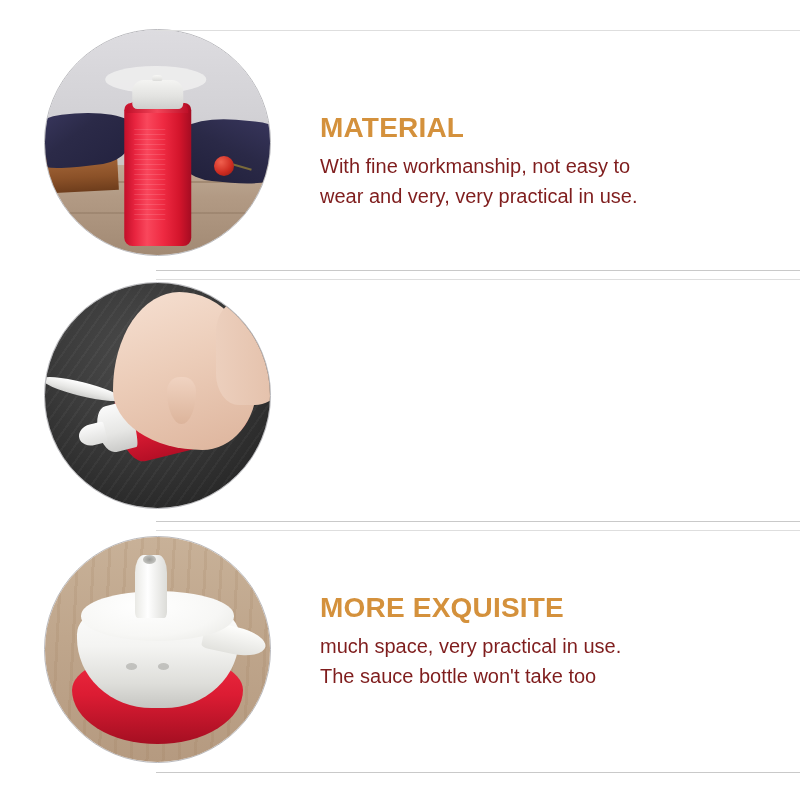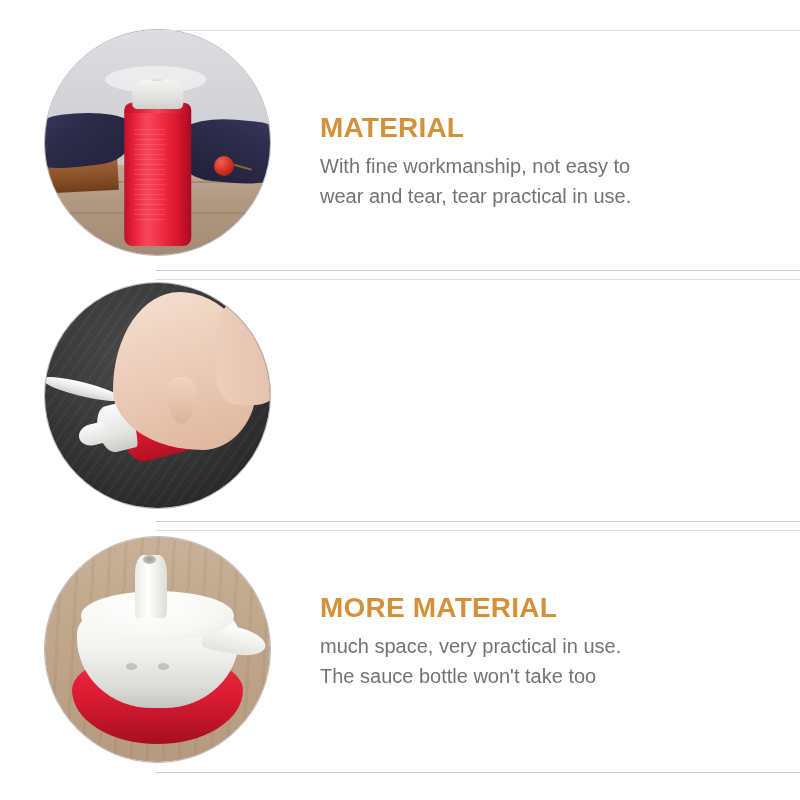--- a/index.html
+++ b/index.html
@@ -255,21 +255,21 @@
     font-weight: bold;
     color: #d4913c;
     letter-spacing: .2px;
     line-height: 34px;
     margin-bottom: 6px;
     white-space: nowrap;
   }
   .feature-body {
     font-size: 20px;
     font-weight: normal;
-    color: #737373;
+    color: #7f1d1d;
     line-height: 30px;
   }
   .feature-body .line { display: block; white-space: pre; }
 </style>
 </head>
 <body>
 
 <div id="infographic">
 
   <div class="feature-row" id="row-material">
@@ -294,21 +294,21 @@
             <div class="bottle1-nozzle"></div>
           </div>
         </div>
       </div>
     </div>
 
     <div class="feature-text" id="text-material">
       <div class="feature-heading">MATERIAL</div>
       <div class="feature-body">
         <span class="line">With fine workmanship, not easy to</span>
-        <span class="line">wear and tear, tear practical in use.</span>
+        <span class="line">wear and very, very practical in use.</span>
       </div>
     </div>
   </div>
 
   <div class="divider" style="left:156px; top:270px; width:644px;"></div>
   <div class="divider faint" style="left:156px; top:279px; width:644px;"></div>
 
   <div class="feature-row" id="row-exquisite">
 
     <div class="photo-circle">
@@ -323,21 +323,21 @@
           <div class="bottle2-tip"></div>
         </div>
         <div class="hand2">
           <div class="hand2-thumb"></div>
         </div>
         <div class="hand2-wrist"></div>
       </div>
     </div>
 
     <div class="feature-text" id="text-exquisite">
-      <div class="feature-heading">MORE MATERIAL</div>
+      <div class="feature-heading">MORE EXQUISITE</div>
       <div class="feature-body">
         <span class="line">much space, very practical in use.</span>
         <span class="line">The sauce bottle won't take too</span>
       </div>
     </div>
   </div>
 
   <div class="divider" style="left:156px; top:521px; width:644px;"></div>
   <div class="divider faint" style="left:156px; top:530px; width:644px;"></div>
 

